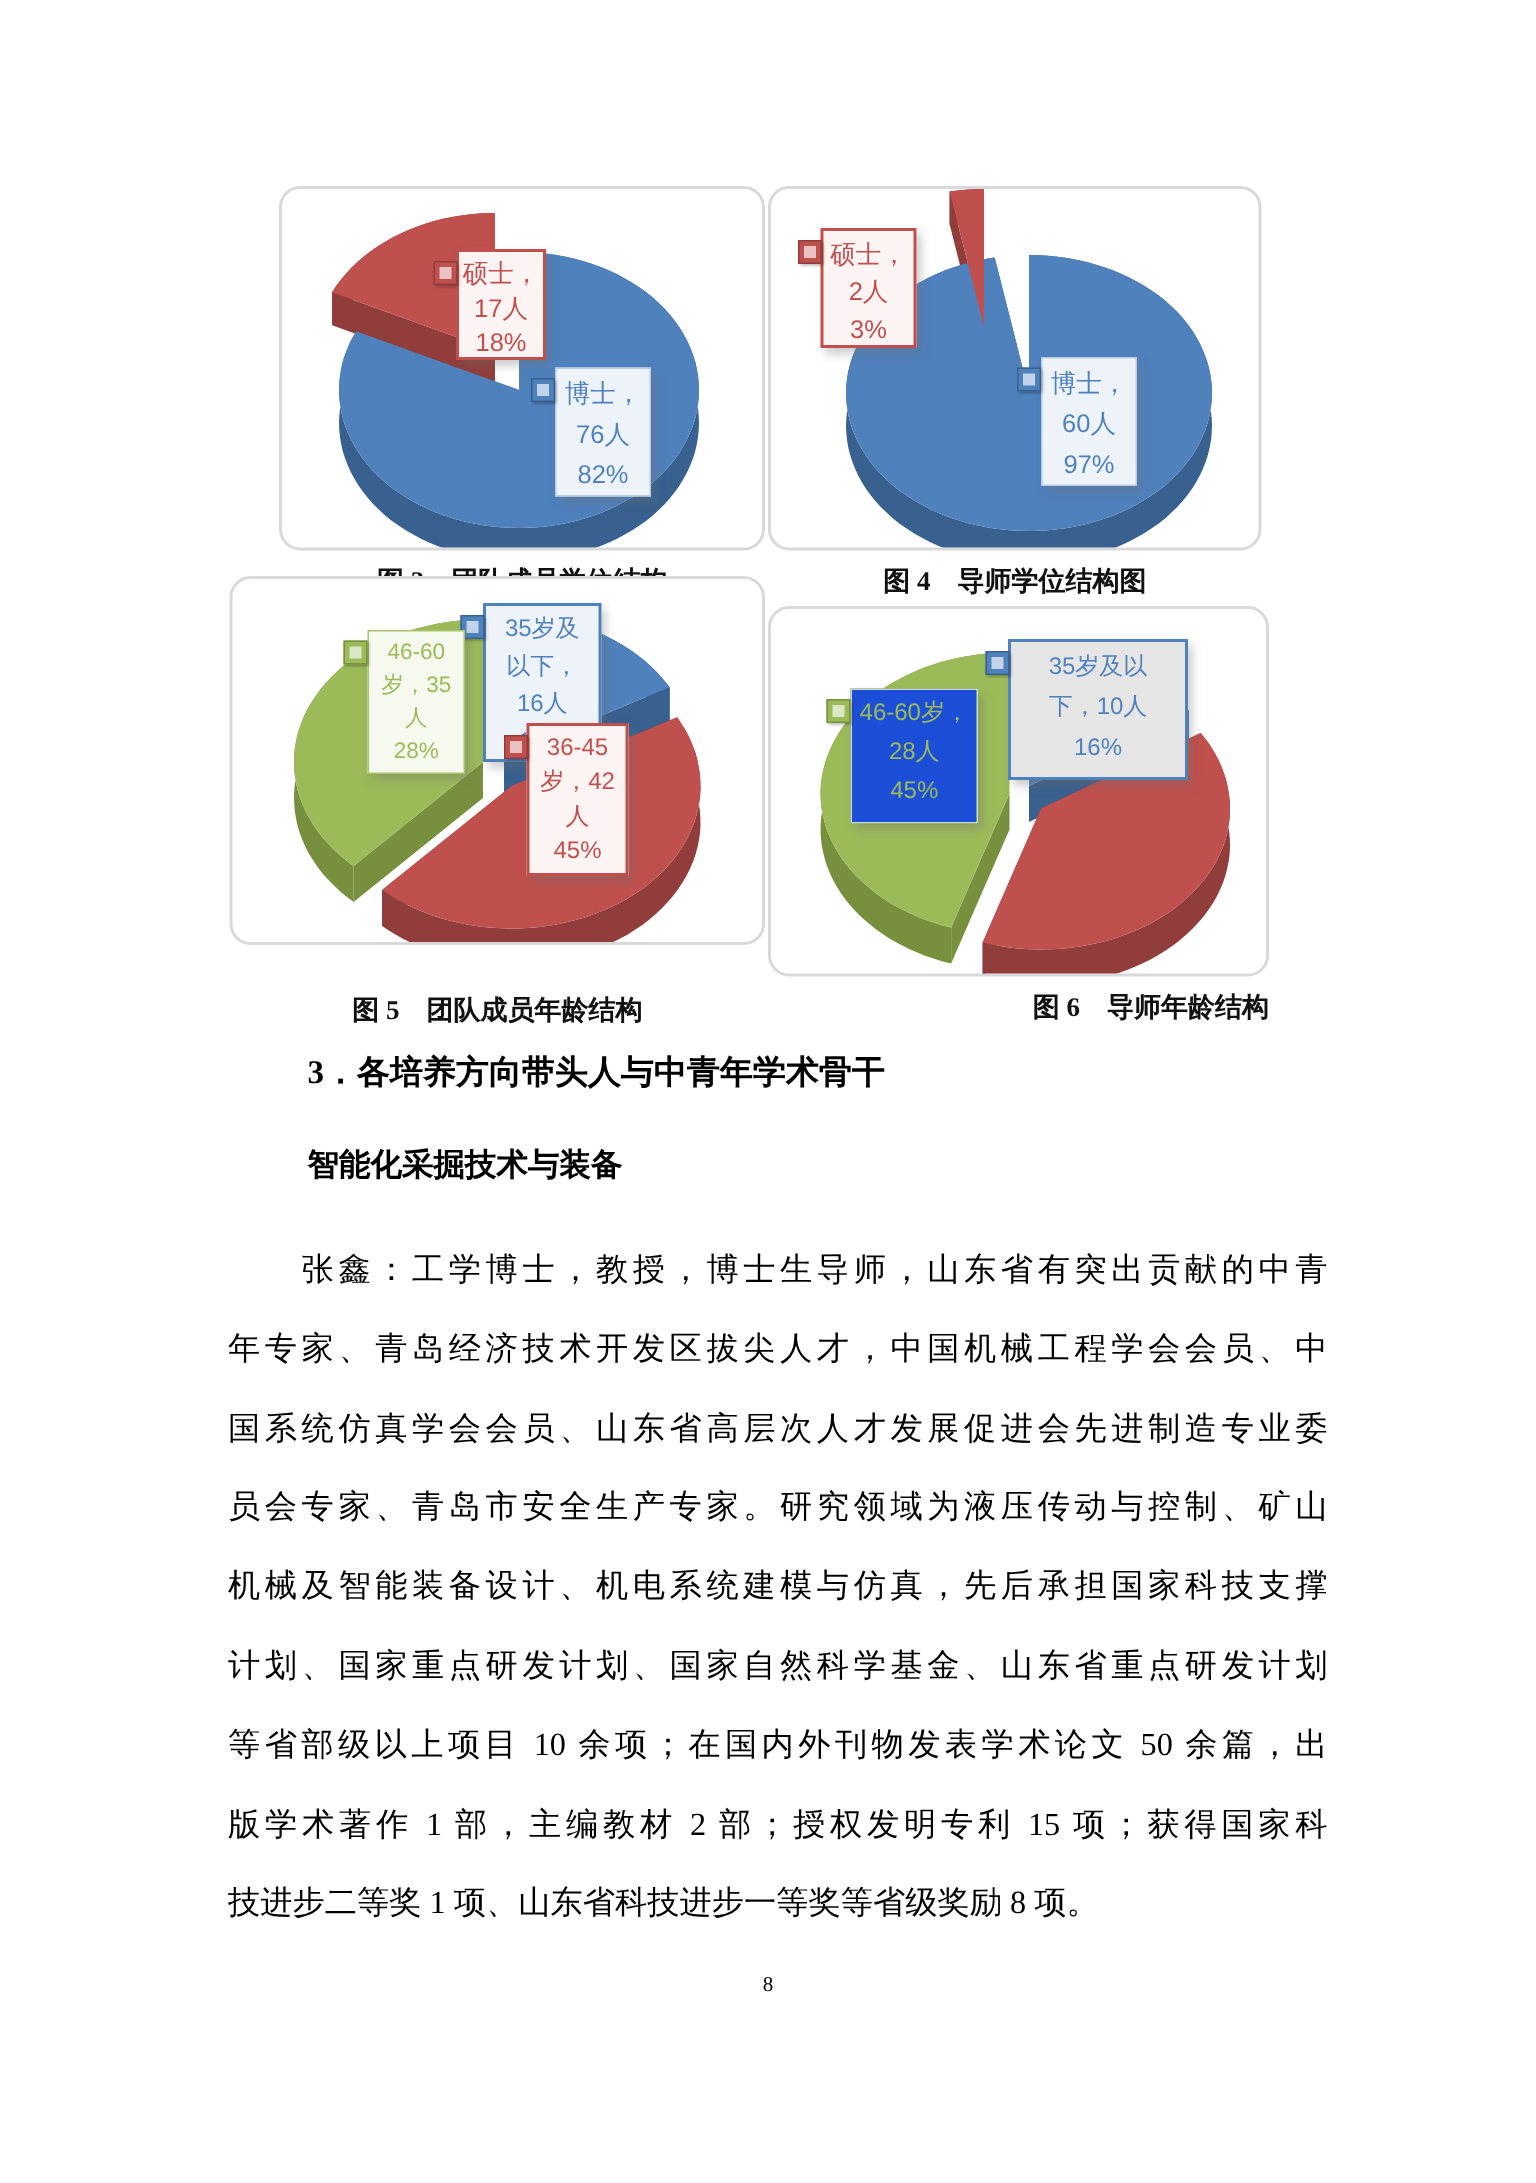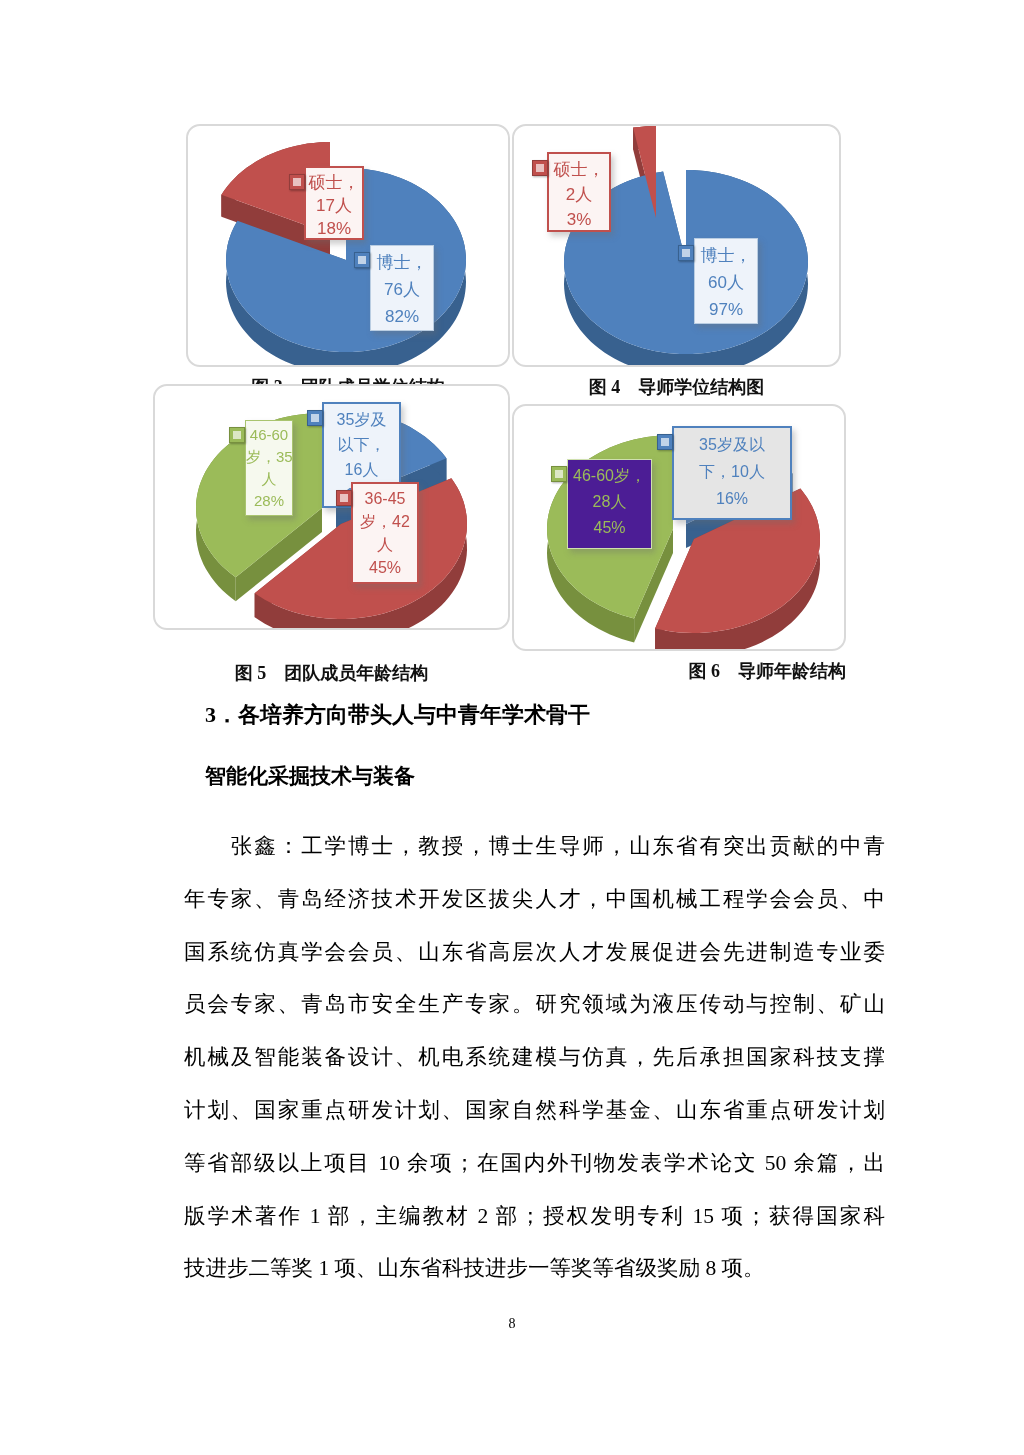--- a/index.html
+++ b/index.html
@@ -27,21 +27,21 @@
   .chart-caption{
     position:absolute;text-align:center;font-weight:bold;font-size:18px;color:#111;
     font-family:Liberation Serif, serif;
   }
   .heading{position:absolute;left:205px;font-weight:bold;color:#000;}
   #sec-heading{top:700px;font-size:22px;}
   #sec-subheading{top:762px;font-size:21px;}
   .para{position:absolute;left:152px;top:831px;width:733px;}
   .jline{
     height:52.8px;font-size:21.5px;line-height:30px;color:#000;
-    text-align:justify;text-align-last:justify;margin-left:32px;
+    text-align:justify;text-align-last:justify;
   }
   .jline.last{text-align-last:auto;}
   .pagenum{position:absolute;left:0;top:1316px;width:100%;text-align:center;font-size:14px;color:#000;}
 </style>
 </head>
 <body>
 
 <div class="page">
   <div id="charts">
       <div class="chart-panel" style="left: 186px; top: 124px; width: 324px; height: 243px;">
@@ -128,21 +128,21 @@
         </div>
         <div class="dlabel" style="left: 196px; top: 96px; width: 68px; height: 102px; background: rgb(252, 244, 243); color: rgb(192, 80, 77); border-color: rgb(192, 80, 77); border-width: 2px; font-size: 16px; line-height: 23px;">
           <span class="mk" style="background: rgb(192, 80, 77); border: 1px solid rgb(145, 61, 59);">
             <i></i>
           </span>
           <span class="ln">36-45</span>
           <span class="ln">岁，42</span>
           <span class="ln">人</span>
           <span class="ln">45%</span>
         </div>
-        <div class="dlabel" style="left: 90px; top: 34px; width: 48px; height: 96px; background: rgb(246, 249, 238); color: rgb(155, 187, 89); border-color: rgb(169, 196, 110); border-width: 1px; font-size: 15px; line-height: 22px;">
+        <div class="dlabel" style="left: 90px; top: 34px; width: 65px; height: 96px; background: rgb(246, 249, 238); color: rgb(155, 187, 89); border-color: rgb(169, 196, 110); border-width: 1px; font-size: 15px; line-height: 22px;">
           <span class="mk" style="background: rgb(155, 187, 89); border: 1px solid rgb(119, 144, 62);">
             <i></i>
           </span>
           <span class="ln">46-60</span>
           <span class="ln">岁，35</span>
           <span class="ln">人</span>
           <span class="ln">28%</span>
         </div>
       </div>
       <div class="chart-caption" style="left: 153px; top: 661px; width: 357px;">图 5　团队成员年龄结构</div>
@@ -162,21 +162,21 @@
           <path d="M159,123L120.1,212.4L113.8,210.8L107.8,208.9L101.8,206.8L96.0,204.4L90.4,201.8L84.9,199.0L79.7,196.1L74.7,192.9L69.9,189.5L65.4,185.9L61.1,182.2L57.1,178.3L53.3,174.2L49.9,170.0L46.7,165.7L43.9,161.2L41.4,156.7L39.2,152.0L37.3,147.3L35.8,142.5L34.6,137.7L33.7,132.8L33.2,127.9L33.0,123.0L33.2,118.1L33.7,113.2L34.6,108.3L35.8,103.5L37.3,98.7L39.2,94.0L41.4,89.3L43.9,84.8L46.7,80.3L49.9,76.0L53.3,71.8L57.1,67.7L61.1,63.8L65.4,60.1L69.9,56.5L74.7,53.1L79.7,49.9L84.9,47.0L90.4,44.2L96.0,41.6L101.8,39.2L107.8,37.1L113.8,35.2L120.1,33.6L126.4,32.2L132.8,31.1L139.3,30.2L145.8,29.5L152.4,29.1L159.0,29.0Z" fill="#9bbb59"></path>
         </svg>
         <div class="dlabel" style="left: 158px; top: 20px; width: 120px; height: 94px; background: #e5e5e5; color: rgb(79, 129, 189); border-color: rgb(79, 129, 189); border-width: 2px; font-size: 16px; line-height: 27px;">
           <span class="mk" style="background: rgb(79, 129, 189); border: 1px solid rgb(56, 97, 143);">
             <i></i>
           </span>
           <span class="ln">35岁及以</span>
           <span class="ln">下，10人</span>
           <span class="ln">16%</span>
         </div>
-        <div class="dlabel" style="left: 53px; top: 53px; width: 85px; height: 90px; background: #4c1d95; color: rgb(155, 187, 89); border-color: rgb(207, 224, 174); border-width: 1px; font-size: 16px; line-height: 26px;">
+        <div class="dlabel" style="left: 53px; top: 53px; width: 85px; height: 90px; background: #1d4ed8; color: rgb(155, 187, 89); border-color: rgb(207, 224, 174); border-width: 1px; font-size: 16px; line-height: 26px;">
           <span class="mk" style="background: rgb(155, 187, 89); border: 1px solid rgb(119, 144, 62);">
             <i></i>
           </span>
           <span class="ln">46-60岁，</span>
           <span class="ln">28人</span>
           <span class="ln">45%</span>
         </div>
       </div>
       <div class="chart-caption" style="left: 512px; top: 659px; width: 334px; text-align: right;">图 6　导师年龄结构</div>
     </div>

